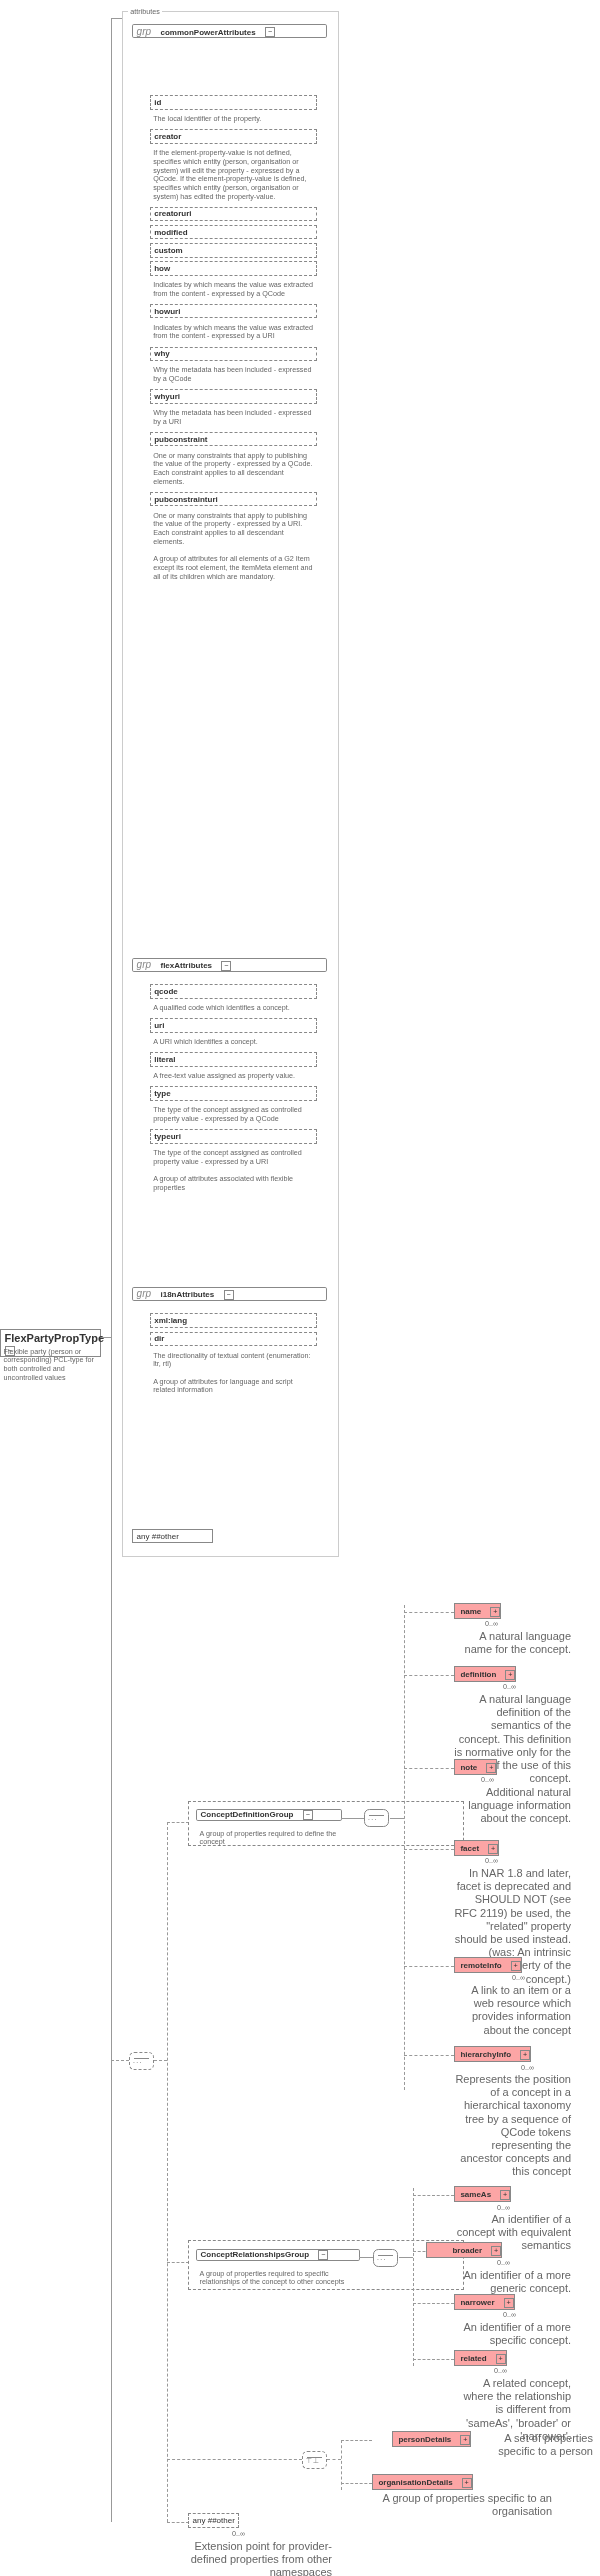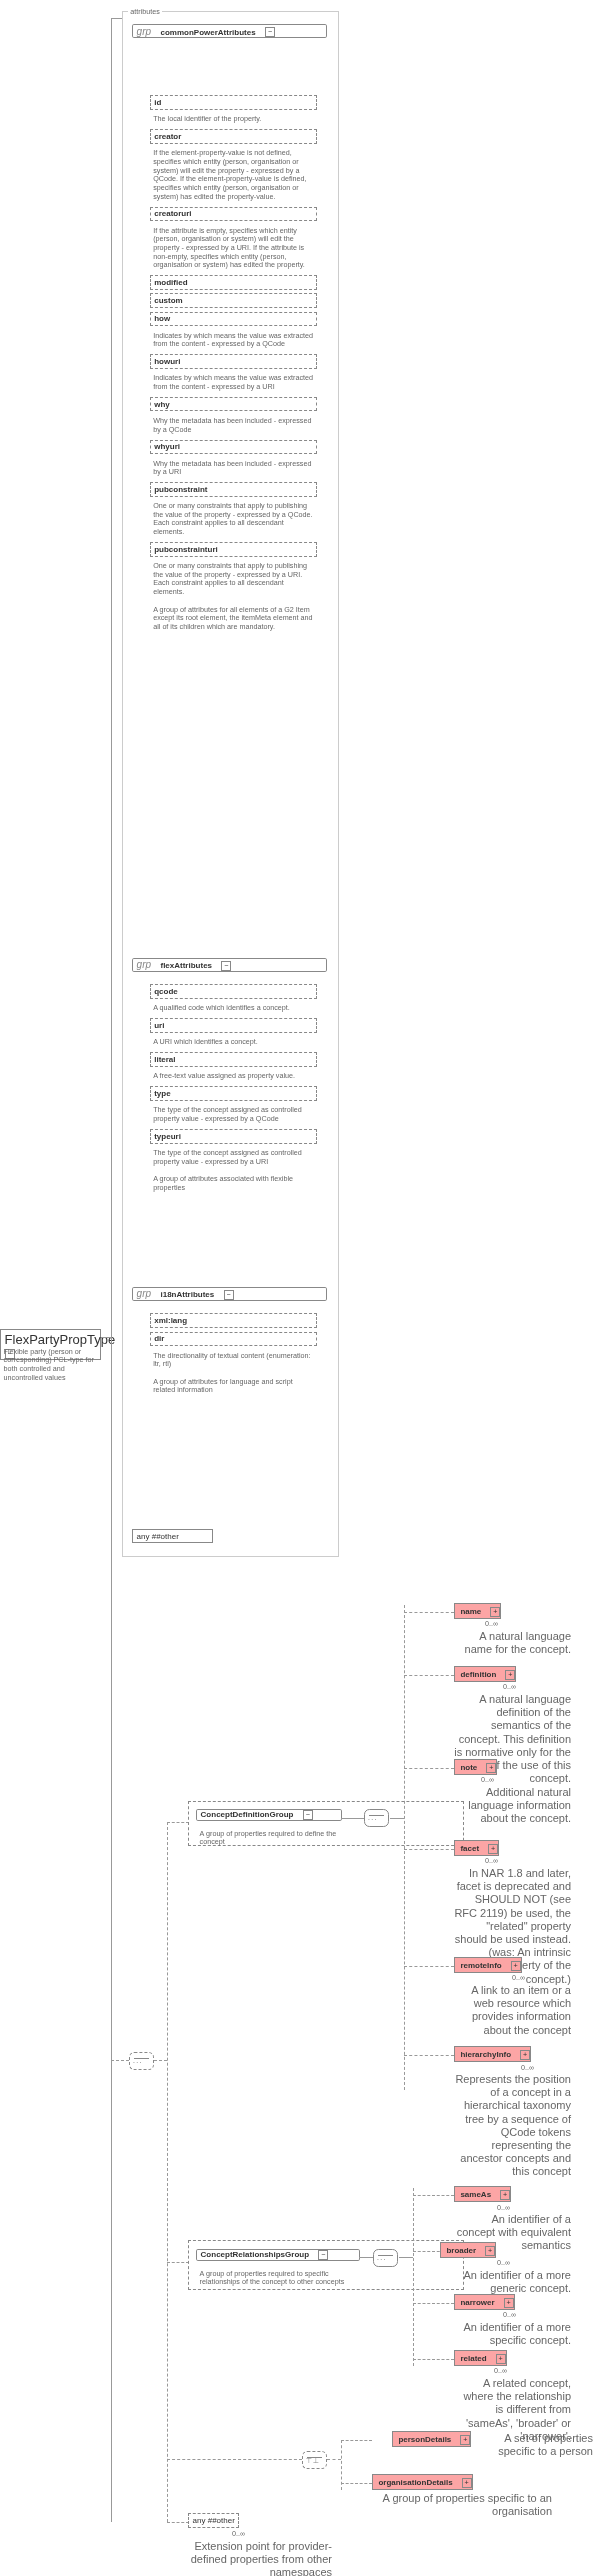--- a/index.html
+++ b/index.html
@@ -15,21 +15,21 @@
     position: relative;
     width: 600px;
     height: 2576px;
   }
   .box {
     position: absolute;
     border: 0.9px solid #888;
     background: #fff;
   }
   .dash { border-style: dashed; }
-  .label-bold { font-weight: normal; font-size: 13px; padding: 1.8px 3.6px; display: inline-block; }
+  .label-bold { font-weight: bold; font-size: 11px; padding: 1.8px 3.6px; display: inline-block; }
   .desc {
     font-size: 7.2px;
     color: #666;
     line-height: 1.2;
     padding: 1.8px 3.6px;
   }
   .group-box {
     position: absolute;
     border: 0.9px solid #888;
     background: #fff;
@@ -177,21 +177,20 @@
     </div>
 
     <div style="position:absolute; left:23px; top:36px; width:175px;margin-top:44px;">
       <div class="attr-box"><span>id</span></div>
       <div class="attr-desc">The local identifier of the property.</div>
 
       <div class="attr-box"><span>creator</span></div>
       <div class="attr-desc">If the element-property-value is not defined, specifies which entity (person, organisation or system) will edit the property - expressed by a QCode. If the element-property-value is defined, specifies which entity (person, organisation or system) has edited the property-value.</div>
 
       <div class="attr-box"><span>creatoruri</span></div>
-      <div class="attr-desc">If the attribute is empty, specifies which entity (person, organisation or system) will edit the property - expressed by a URI. If the attribute is non-empty, specifies which entity (person, organisation or system) has edited the property.</div>
 
       <div class="attr-box"><span>modified</span></div>
 
       <div class="attr-box"><span>custom</span></div>
 
       <div class="attr-box"><span>how</span></div>
       <div class="attr-desc">Indicates by which means the value was extracted from the content - expressed by a QCode</div>
 
       <div class="attr-box"><span>howuri</span></div>
       <div class="attr-desc">Indicates by which means the value was extracted from the content - expressed by a URI</div>
@@ -332,21 +331,21 @@
   <div class="vline-dash" style="left:413px; top:2188px; height:178px;"></div>
 
   <div class="hline-dash" style="left:413px; top:2195px; width:41px;"></div>
   <div class="el-box dash" style="left:454px; top:2186px;">
     <span class="el-name">sameAs</span><span class="plus-icon">+</span>
   </div>
   <div class="card" style="left:497px; top:2203px;">0..∞</div>
   <div class="el-desc" style="left:454px; top:2213px;">An identifier of a concept with equivalent semantics</div>
 
   <div class="hline-dash" style="left:413px; top:2251px; width:41px;"></div>
-  <div class="el-box dash" style="left:440px; top:2242px;">
+  <div class="el-box dash" style="left:426px; top:2242px;padding-left:20px;">
     <span class="el-name">broader</span><span class="plus-icon">+</span>
   </div>
   <div class="card" style="left:497px; top:2258px;">0..∞</div>
   <div class="el-desc" style="left:454px; top:2269px;">An identifier of a more generic concept.</div>
 
   <div class="hline-dash" style="left:413px; top:2303px; width:41px;"></div>
   <div class="el-box dash" style="left:454px; top:2294px;">
     <span class="el-name">narrower</span><span class="plus-icon">+</span>
   </div>
   <div class="card" style="left:503px; top:2310px;">0..∞</div>

